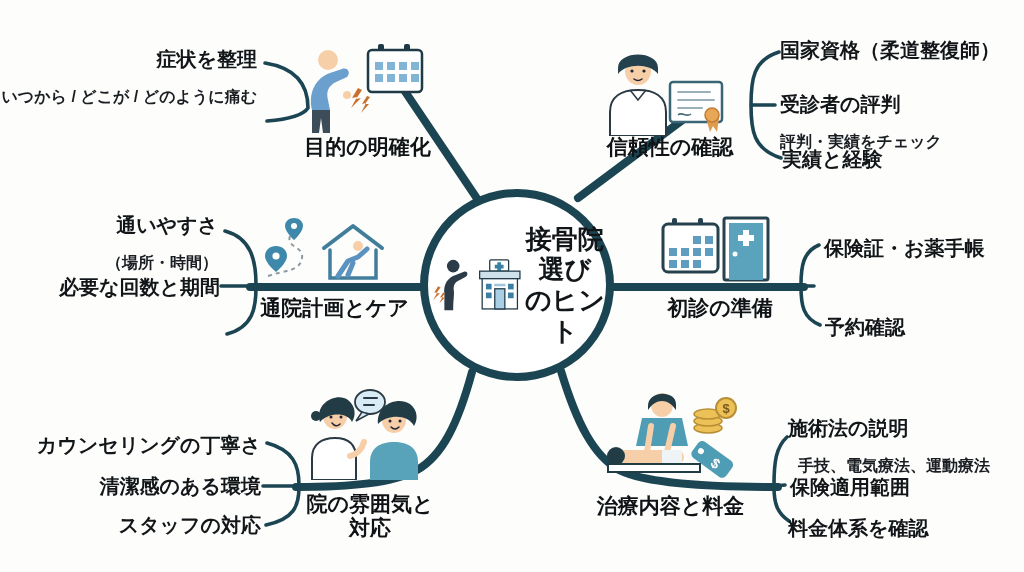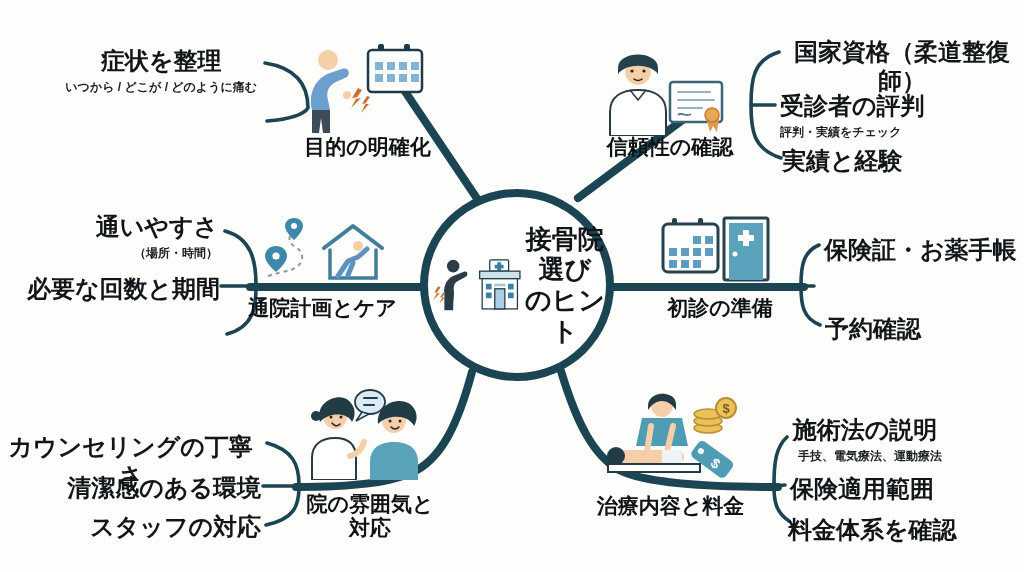--- a/index.html
+++ b/index.html
@@ -18,22 +18,22 @@
     box-sizing:border-box;
   }
   .center-title{font-size:26px;font-weight:800;line-height:1.18;text-align:center;color:#121619;}
   .branch-label{
     position:absolute;z-index:2;text-align:center;
     font-size:21px;font-weight:800;color:#0f1316;line-height:1.15;
   }
   .item{position:absolute;z-index:2;}
   .item.r{text-align:right;}
   .item.l{text-align:left;}
-  .item-title{font-size:24px;font-weight:800;line-height:1.2;color:#121619;text-align:center;}
-  .item-sub{font-size:12px;font-weight:700;line-height:1.25;color:#1a1e22;margin-top:4px;}
+  .item-title{font-size:20px;font-weight:800;line-height:1.2;color:#121619;}
+  .item-sub{font-size:16px;font-weight:700;line-height:1.25;color:#1a1e22;margin-top:16px;}
   .sub-indent{padding-left:10px;}
 </style>
 </head>
 <body>
 
 <div class="canvas">
 
   <svg class="connectors" width="1024" height="572" viewBox="0 0 1024 572">
     <g stroke="#1b4552" stroke-width="8" fill="none" stroke-linecap="round">
       <path d="M404,90 L478,200"></path>
@@ -142,21 +142,21 @@
     <path d="M34,4 c5,0 9,3.5 9,8 c0,6 -9,14 -9,14 c0,0 -9,-8 -9,-14 c0,-4.5 4,-8 9,-8 Z" fill="#3d88ab"></path>
     <circle cx="34" cy="12" r="3" fill="#ffffff"></circle>
     <path d="M16,32 c6,0 11,4 11,10 c0,7 -11,16 -11,16 c0,0 -11,-9 -11,-16 c0,-6 5,-10 11,-10 Z" fill="#3d88ab"></path>
     <circle cx="16" cy="42" r="3.6" fill="#ffffff"></circle>
     <path d="M64,34 L93,12 L122,34" fill="none" stroke="#417e9c" stroke-width="4" stroke-linejoin="round" stroke-linecap="round"></path>
     <path d="M70,36 L70,64 L116,64 L116,36" fill="none" stroke="#417e9c" stroke-width="3.5" stroke-linecap="round"></path>
     <circle cx="98" cy="32" r="5" fill="#f6cfa8"></circle>
     <path d="M78,62 L88,47 L98,43 L107,35" fill="none" stroke="#5b93c0" stroke-width="5" stroke-linecap="round" stroke-linejoin="round"></path>
     <path d="M88,61 L93,49" fill="none" stroke="#5b93c0" stroke-width="5" stroke-linecap="round"></path>
   </svg>
-  <div class="branch-label" style="left:230px;top:296px;width:185px">通院計画とケア</div>
+  <div class="branch-label" style="left:242px;top:296px;width:185px">通院計画とケア</div>
   <div class="item r" style="right:806px;top:213px">
     <div class="item-title">通いやすさ</div>
     <div class="item-sub">（場所・時間）</div>
   </div>
   <div class="item r" style="right:804px;top:275px">
     <div class="item-title">必要な回数と期間</div>
   </div>
 
   <svg class="icon-svg" style="left:658px;top:212px" width="114" height="70" viewBox="0 0 114 70">
     <rect x="14" y="6" width="5" height="12" rx="2" fill="#26424e"></rect>

